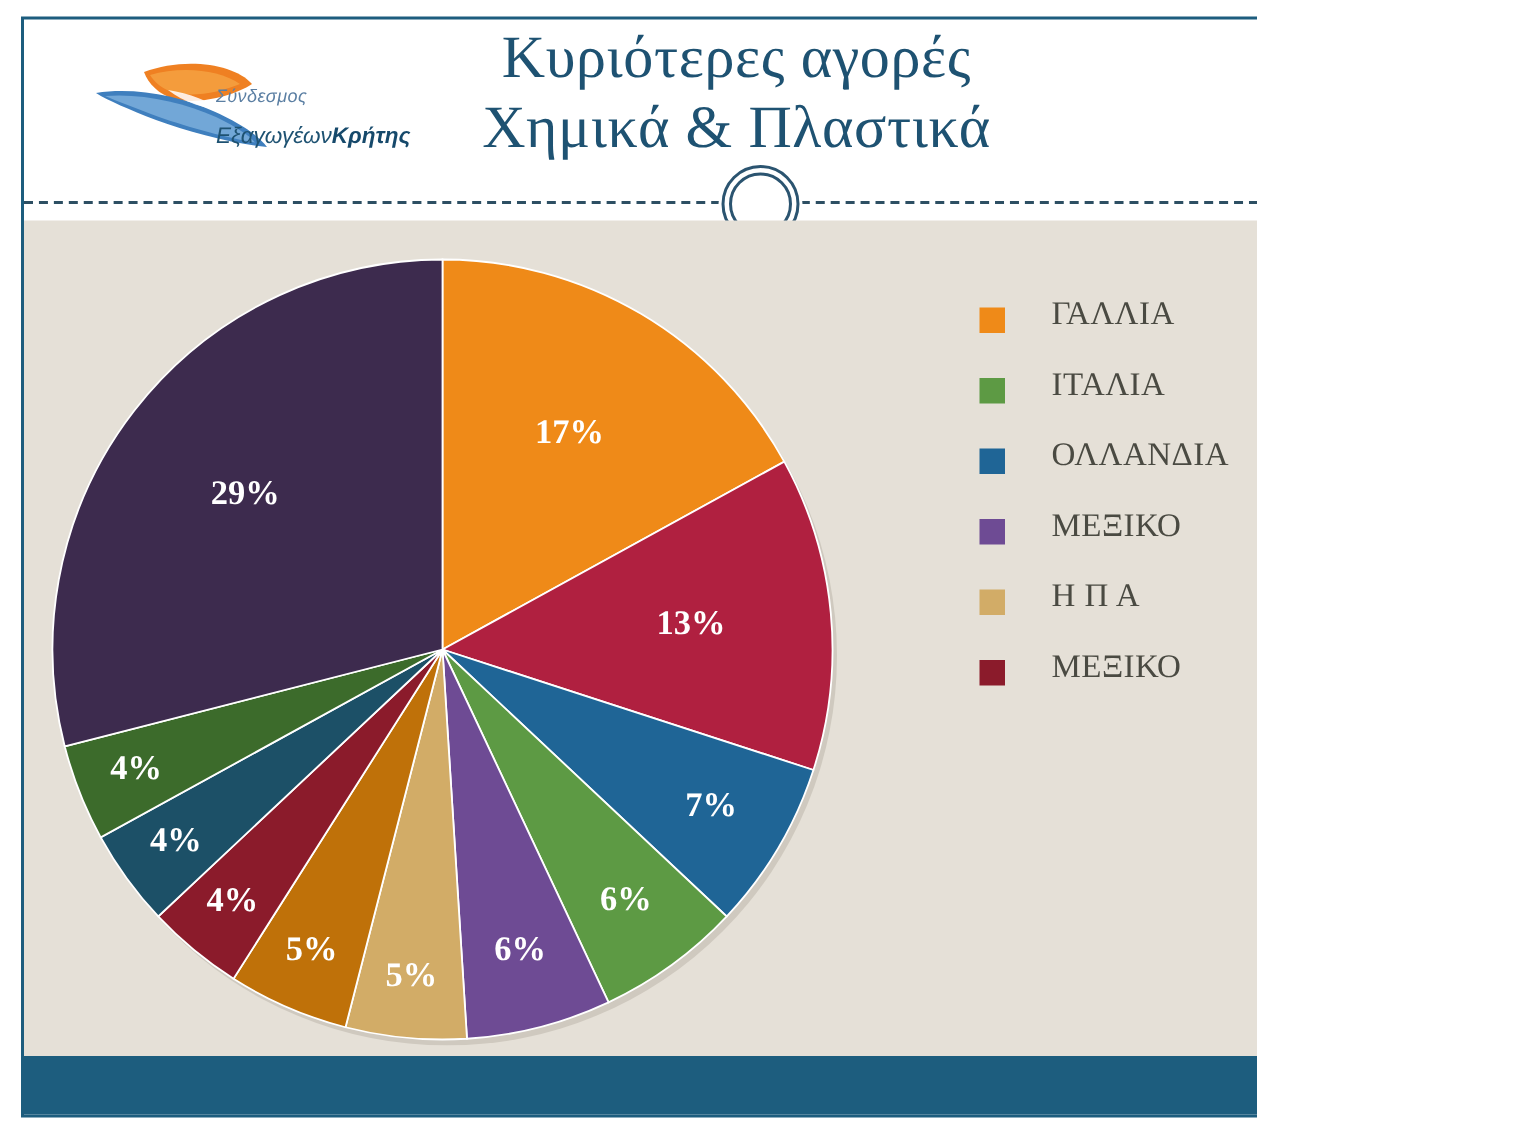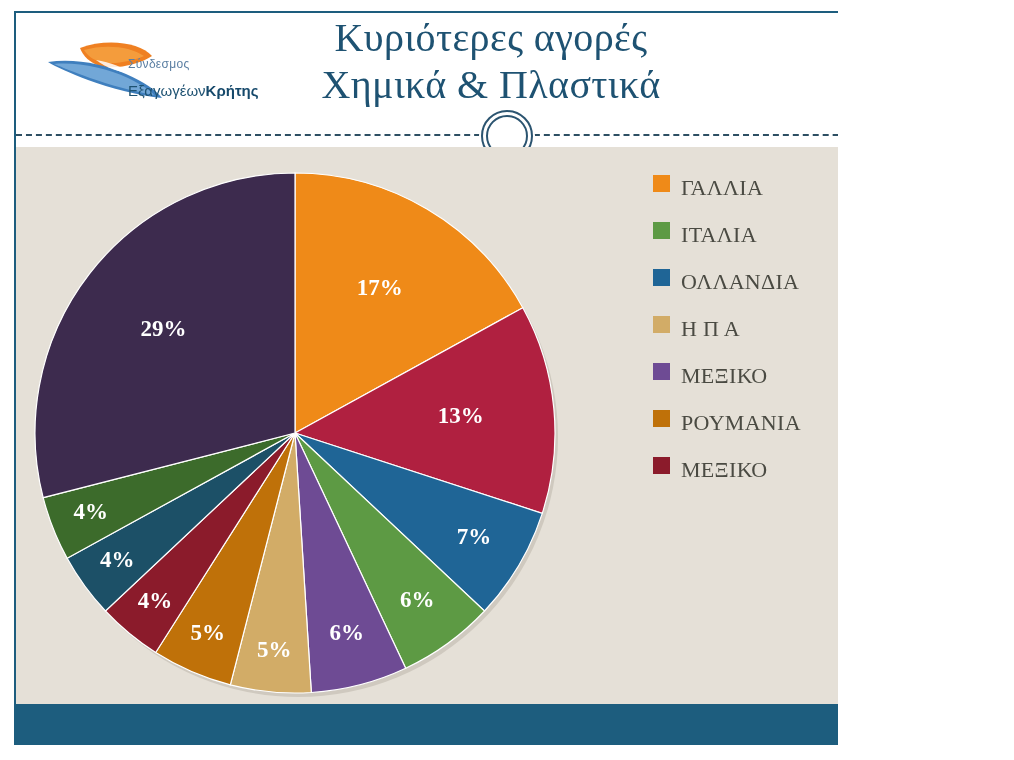--- a/index.html
+++ b/index.html
@@ -48,24 +48,25 @@
     font-size: 40px;
     line-height: 1.18;
     letter-spacing: 0.4px;
     font-family: "Liberation Serif", "DejaVu Serif", serif;
     white-space: pre-line;
   }
 
   
   .logo {
     position: absolute;
-    left: 44px;
+    left: 60px;
     top: 40px;
     width: 200px;
     height: 64px;
+    font-style: italic;
   }
   .logo svg { display:block; }
   .logo-text {
     position: absolute;
     left: 84px;
     top: 18px;
     width: 130px;
     line-height: 1.0;
     font-family: "Liberation Sans", "DejaVu Sans", sans-serif;
   }
@@ -165,22 +166,23 @@
 
   
   .legend {
     position: absolute;
     left: 653px;
     top: 175px;
     width: 330px;
   }
   .legend-item {
     display: flex;
-    align-items: flex-start;
+    align-items: flex-end;
     height: 47px;
+    gap: 20px;
   }
   .legend-swatch {
     width: 17px;
     height: 17px;
     flex: 0 0 17px;
     margin-right: 11px;
   }
   .legend-label {
     font-family: "Liberation Serif", "DejaVu Serif", serif;
     font-size: 22px;
@@ -261,32 +263,28 @@
       </div>
       <div class="legend-item">
         <span class="legend-swatch" style="background: rgb(93, 154, 68);"></span>
         <span class="legend-label">ΙΤΑΛΙΑ</span>
       </div>
       <div class="legend-item">
         <span class="legend-swatch" style="background: rgb(31, 101, 150);"></span>
         <span class="legend-label">ΟΛΛΑΝΔΙΑ</span>
       </div>
       <div class="legend-item">
+        <span class="legend-swatch" style="background: rgb(110, 75, 148);"></span>
+        <span class="legend-label">ΜΕΞΙΚΟ</span>
+      </div>
+      <div class="legend-item">
         <span class="legend-swatch" style="background: rgb(210, 172, 103);"></span>
         <span class="legend-label">Η Π Α</span>
       </div>
       <div class="legend-item">
-        <span class="legend-swatch" style="background: rgb(110, 75, 148);"></span>
-        <span class="legend-label">ΜΕΞΙΚΟ</span>
-      </div>
-      <div class="legend-item">
-        <span class="legend-swatch" style="background: rgb(191, 113, 9);"></span>
-        <span class="legend-label">ΡΟΥΜΑΝΙΑ</span>
-      </div>
-      <div class="legend-item">
         <span class="legend-swatch" style="background: rgb(139, 27, 43);"></span>
         <span class="legend-label">ΜΕΞΙΚΟ</span>
       </div>
     </div>
 
   <div class="bottom-bar"></div>
 
   <div class="frame"></div>
 
 </div>

